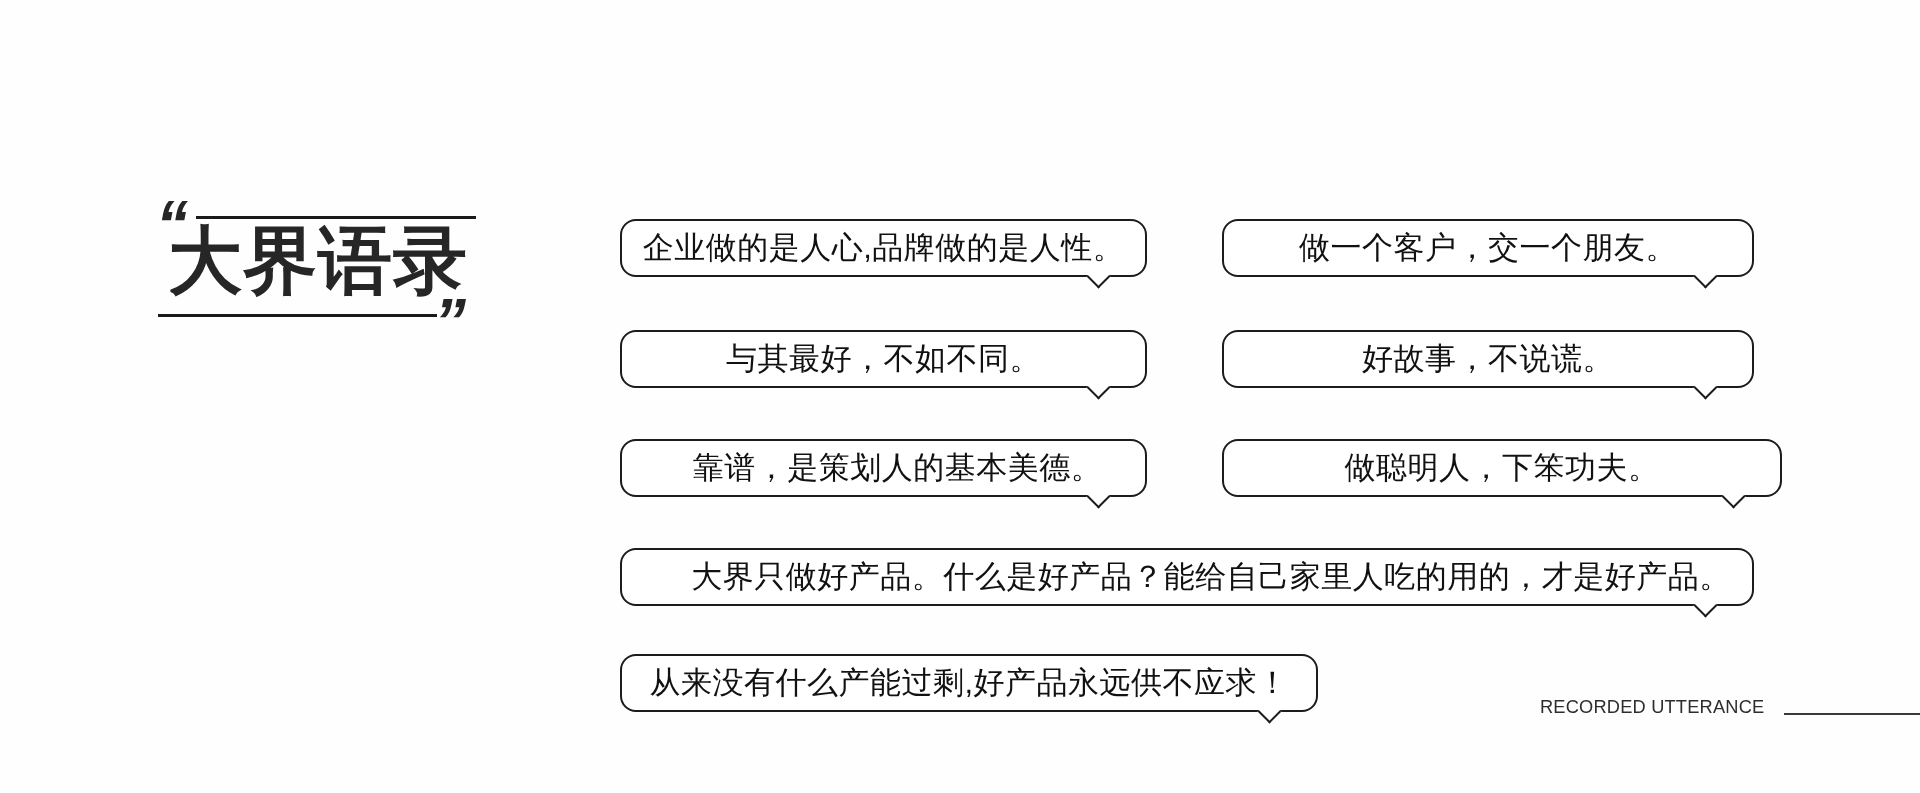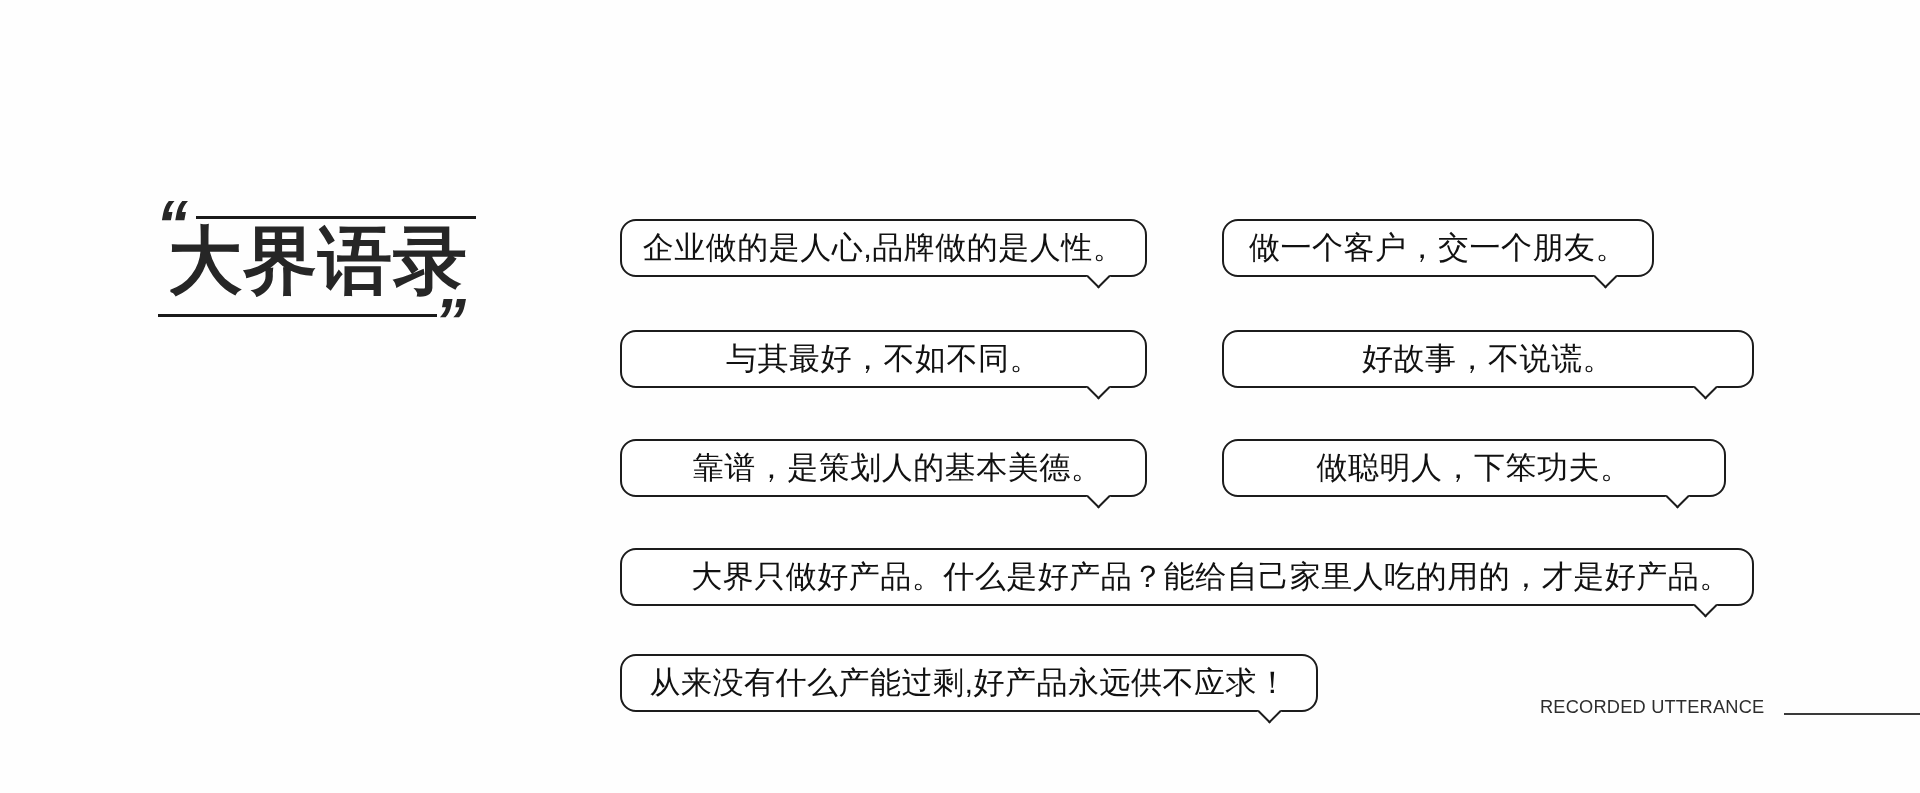--- a/index.html
+++ b/index.html
@@ -48,25 +48,25 @@
     content: "";
     position: absolute;
     bottom: -9.5px; right: 38px;
     width: 15px; height: 15px;
     background: #ffffff;
     border-right: 2px solid #1c1c1c;
     border-bottom: 2px solid #1c1c1c;
     transform: rotate(45deg);
   }
   .b1 { left: 620px;  top: 219px; width: 527px; }
-  .b2 { left: 1222px; top: 219px; width: 432px; }
+  .b2 { left: 1222px; top: 219px; width: 532px; }
   .b3 { left: 620px;  top: 330px; width: 527px; }
   .b4 { left: 1222px; top: 330px; width: 532px; }
   .b5 { left: 620px;  top: 439px; width: 527px; padding-left: 28px; }
-  .b6 { left: 1222px; top: 439px; width: 504px; text-align: center; }
+  .b6 { left: 1222px; top: 439px; width: 560px; text-align: center; }
   .b7 { left: 620px;  top: 548px; width: 1134px; padding-left: 48px; }
   .b8 { left: 620px;  top: 654px; width: 698px; }
 
   
   .footer {
     position: absolute; left: 1540px; right: 0; top: 697px;
     display: flex; align-items: flex-end;
   }
   .footer-label {
     font-size: 19px; color: #2d2d2d; letter-spacing: 0.2px;

